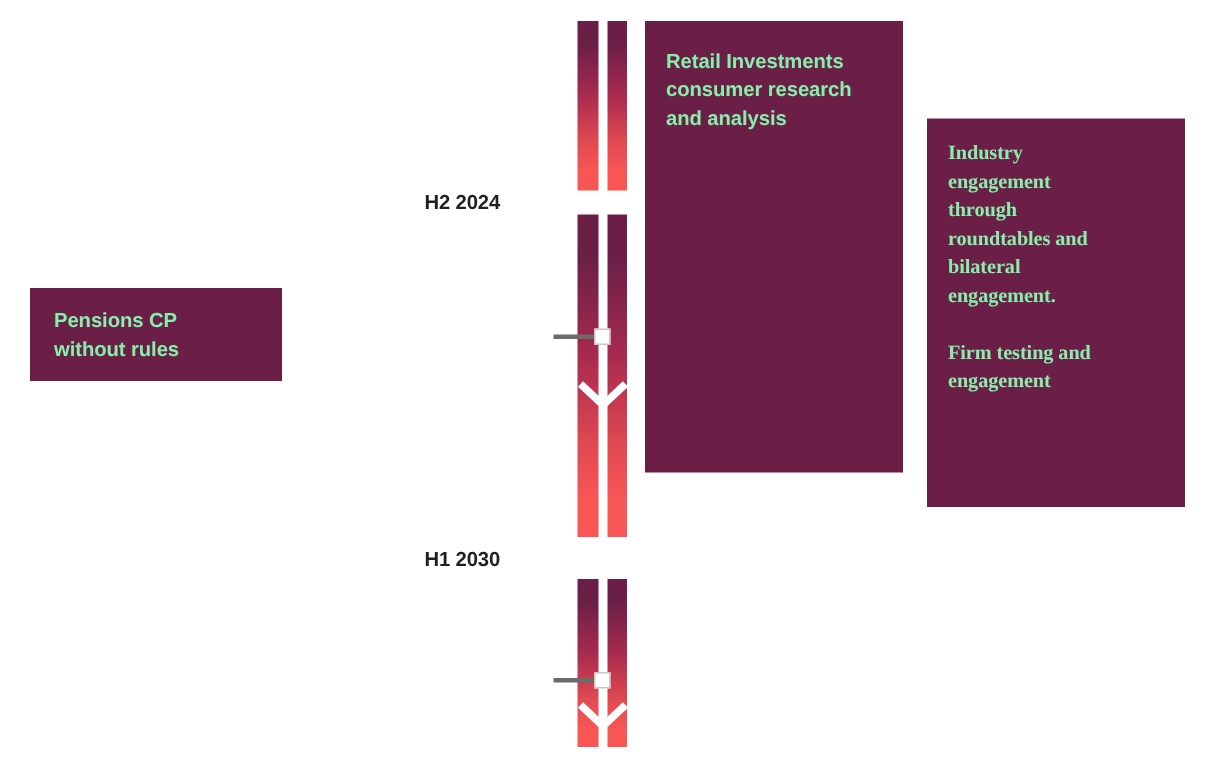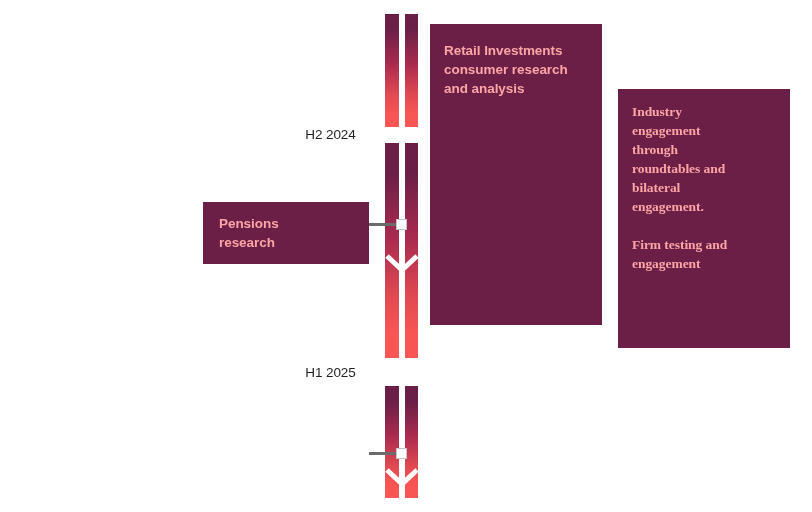--- a/index.html
+++ b/index.html
@@ -29,24 +29,24 @@
     background: linear-gradient(to bottom, #6b1f47 0%, #6b1f47 14%, #a92a4f 44%, #e14a51 72%, #f85555 88%, #f85555 100%);
   }
   .bar.left  { left: 385px; }
   .bar.right { left: 404px; }
 
   
   .period-label {
     position: absolute;
     color: #231f20;
     font-size: 13.5px;
-    font-weight: normal;
+    font-weight: bold;
     letter-spacing: -0.1px;
     white-space: nowrap;
-    text-align: center;
+    text-align: left;
     line-height: 16px;
   }
 
   
   .chevron {
     position: absolute;
     width: 34px;
     height: 24px;
   }
   .chevron svg { display: block; }
@@ -65,27 +65,26 @@
     position: absolute;
     height: 3px;
     background: #6d6a6a;
     z-index: 3;
   }
 
   
   .box {
     position: absolute;
     background: #6b1f47;
-    color: #fca5a5;
+    color: #86efac;
     box-sizing: border-box;
     font-weight: bold;
     font-size: 13.5px;
     line-height: 19px;
     letter-spacing: -0.05px;
-    margin-top: 10px;
   }
   .box .box-text {
     display: block;
     white-space: pre-line;
   }
 
   .box-pensions-cp      { left: 20px;  top: 192px; width: 168px; height: 62px; padding: 12px 0 0 16px; }
   .box-pensions-research{ left: 203px; top: 192px; width: 166px; height: 62px; padding: 12px 0 0 16px; }
   .box-pensions-retail  { left: 126px; top: 420px; width: 243px; height: 72px; padding: 17px 0 0 16px; }
   .box-retail-invest    { left: 430px; top: 14px;  width: 172px; height: 301px; padding: 17px 14px 0 14px; }
@@ -100,21 +99,21 @@
   <div class="bar right" style="top:14px; height:113px;"></div>
 
   <div class="bar left" style="top:143px; height:215px;"></div>
   <div class="bar right" style="top:143px; height:215px;"></div>
 
   <div class="bar left" style="top:386px; height:112px;"></div>
   <div class="bar right" style="top:386px; height:112px;"></div>
 
   <div class="period-label" style="left:283px; top:127px; width:95px;">H2 2024</div>
 
-  <div class="period-label" style="left:283px; top:365px; width:95px;">H1 2025</div>
+  <div class="period-label" style="left:283px; top:365px; width:95px;">H1 2030</div>
 
   <div class="chevron" style="left:385px; top:253px;">
     <svg width="34" height="24" viewBox="0 0 34 24">
       <path d="M2 3 L17 17 L32 3" fill="none" stroke="#ffffff" stroke-width="5" stroke-linecap="butt" stroke-linejoin="miter"></path>
     </svg>
   </div>
 
   <div class="chevron" style="left:385px; top:467px;">
     <svg width="34" height="24" viewBox="0 0 34 24">
       <path d="M2 3 L17 17 L32 3" fill="none" stroke="#ffffff" stroke-width="5" stroke-linecap="butt" stroke-linejoin="miter"></path>
@@ -122,25 +121,25 @@
   </div>
 
   <div style="position:absolute; left:399.5px; top:14px; width:5px; height:484px; background:#ffffff;"></div>
 
   <div class="connector" style="left:369px; top:223px; width:28px;"></div>
   <div class="marker" style="left:396px; top:219px;"></div>
 
   <div class="connector" style="left:369px; top:452px; width:28px;"></div>
   <div class="marker" style="left:396px; top:448px;"></div>
 
+  <div class="box box-pensions-cp">
+    <span class="box-text">Pensions CP
+without rules</span>
+  </div>
 
-  <div class="box box-pensions-research">
-    <span class="box-text">Pensions
-research</span>
-  </div>
 
 
   <div class="box box-retail-invest">
     <span class="box-text">Retail Investments
 consumer research
 and analysis</span>
   </div>
 
   <div class="box box-industry">
     <span class="box-text">Industry

